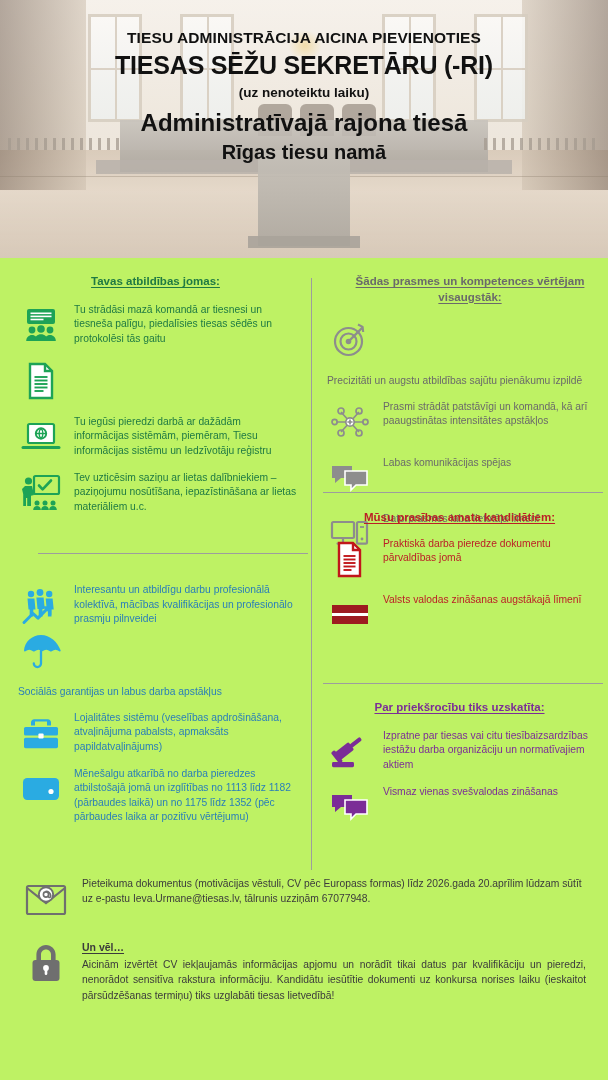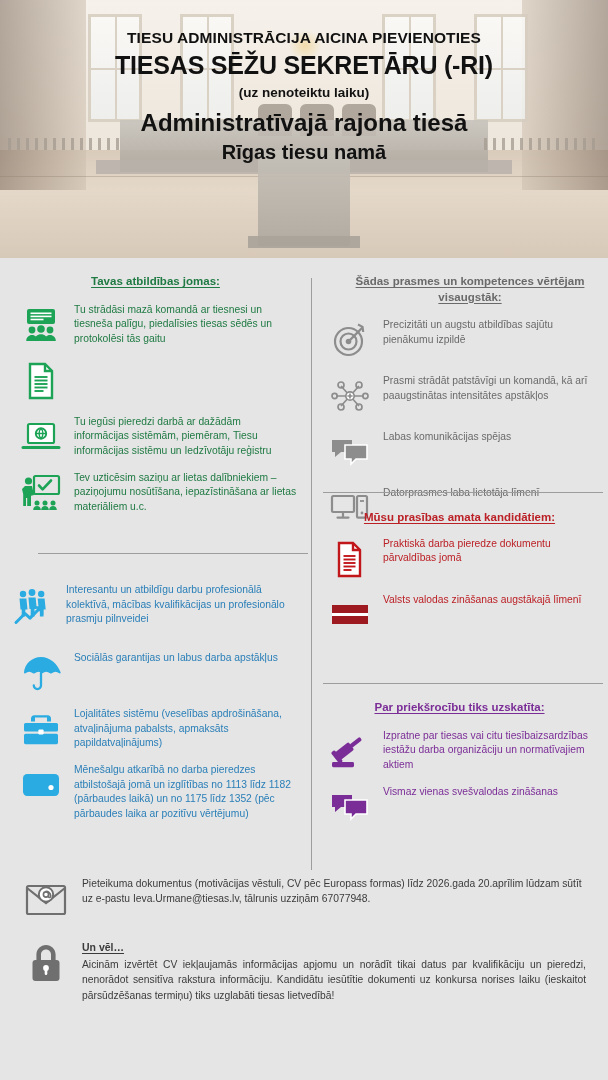--- a/index.html
+++ b/index.html
@@ -9,21 +9,21 @@
     height: 1080px;
     background: #ffffff;
     font-family: "Liberation Sans", sans-serif;
     overflow: hidden;
   }
 
   .poster {
     position: relative;
     width: 608px;
     height: 1080px;
-    background: #e5e5e5;
+    background: #bef264;
   }
 
   
   .hero {
     position: relative;
     width: 608px;
     height: 258px;
     overflow: hidden;
     background: #cfc4b6;
   }
@@ -337,37 +337,37 @@
             </svg>
           </div>
           <div class="item-text">Tev uzticēsim saziņu ar lietas dalībniekiem – paziņojumu nosūtīšana, iepazīstināšana ar lietas materiāliem u.c.</div>
         </div>
       </div>
 
       <div class="hdivider hdiv-left"></div>
 
       <div class="blk blue" style="left:0; top:312px; width:311px;">
 
-        <div class="item blue" style="margin-top:12px; padding-left:10px; padding-right:14px;justify-content:flex-end;">
+        <div class="item blue" style="margin-top:12px; padding-left:18px; padding-right:14px;justify-content:flex-end;">
           <div class="icon-cell">
             <svg width="42" height="40" viewBox="0 0 42 40" fill="currentColor">
               <circle cx="11" cy="9" r="3.2"></circle>
                 <path d="M7.6 13.5h6.8l1.1 11h-2.2v7H9.7v-7H8.5l-1-11z"></path>
               <circle cx="20" cy="7.5" r="3.4"></circle>
                 <path d="M16.4 12.4h7.2l1.2 11.6h-2.3v7.5h-3.8v-7.5h-1.2l-1.1-11.6z"></path>
               <circle cx="29.2" cy="9" r="3.2"></circle>
                 <path d="M25.8 13.5h6.8l1.1 11h-2.2v7h-3.6v-7h-1.2l-1-11z"></path>
               <path d="M4 37.5l9-9 5 4.6 10.5-10.6" fill="none" stroke="currentColor" stroke-width="3" stroke-linecap="round" stroke-linejoin="round"></path>
               <path d="M22.5 21.2h8.8v8.8z"></path>
             </svg>
           </div>
           <div class="item-text">Interesantu un atbildīgu darbu profesionālā kolektīvā, mācības kvalifikācijas un profesionālo prasmju pilnveidei</div>
         </div>
 
-        <div class="item blue" style="margin-top:22px; padding-left:18px; padding-right:14px;">
+        <div class="item blue" style="margin-top:0; padding-left:18px; padding-right:14px;flex-direction:column;">
           <div class="icon-cell">
             <svg width="40" height="40" viewBox="0 0 40 40" fill="currentColor">
               <path d="M20 4C11 4 3.5 11 3 19.5c0 .8.8 1.2 1.4.7 2.6-2.1 5-2.1 7.6 0 .5.4 1.2.4 1.7 0 2.6-2.1 5-2.1 7.6 0h.1c2.6-2.1 5-2.1 7.6 0 .5.4 1.2.4 1.7 0 2.6-2.1 5-2.1 7.6 0 .6.5 1.4.1 1.4-.7C36.5 11 29 4 20 4z"></path>
               <path d="M20 20v12.5c0 2-1.6 3.6-3.6 3.6s-3.6-1.6-3.6-3.6" fill="none" stroke="currentColor" stroke-width="2.3" stroke-linecap="round"></path>
             </svg>
           </div>
           <div class="item-text">Sociālās garantijas un labus darba apstākļus</div>
         </div>
 
         <div class="item blue" style="margin-top:10px; padding-left:18px; padding-right:14px;">
@@ -392,21 +392,21 @@
           <div class="item-text">Mēnešalgu atkarībā no darba pieredzes atbilstošajā jomā un izglītības no 1113 līdz 1182 (pārbaudes laikā) un no 1175 līdz 1352 (pēc pārbaudes laika ar pozitīvu vērtējumu)</div>
         </div>
       </div>
     </div>
 
     <div class="col-right">
 
       <div class="blk grayc" style="left:0; top:16px; width:297px;">
         <div class="section-head grayc" style="padding:0 22px;margin-left:21px;">Šādas prasmes un kompetences vērtējam visaugstāk:</div>
 
-        <div class="item grayc" style="margin-top:12px; padding-left:16px; padding-right:16px;">
+        <div class="item grayc" style="margin-top:12px; padding-left:16px; padding-right:16px;flex-direction:column;">
           <div class="icon-cell">
             <svg width="38" height="38" viewBox="0 0 38 38" fill="none" stroke="currentColor" stroke-width="2.2">
               <circle cx="17.5" cy="20.5" r="13.5"></circle>
               <circle cx="17.5" cy="20.5" r="8"></circle>
               <circle cx="17.5" cy="20.5" r="2.8" fill="currentColor" stroke="none"></circle>
               <path d="M17.5 20.5L31 7" stroke-width="2.4" stroke-linecap="round"></path>
               <path d="M27 3.5l4.6 2.4.6 5.1" stroke-width="2.1" stroke-linejoin="round"></path>
             </svg>
           </div>
           <div class="item-text">Precizitāti un augstu atbildības sajūtu pienākumu izpildē</div>

